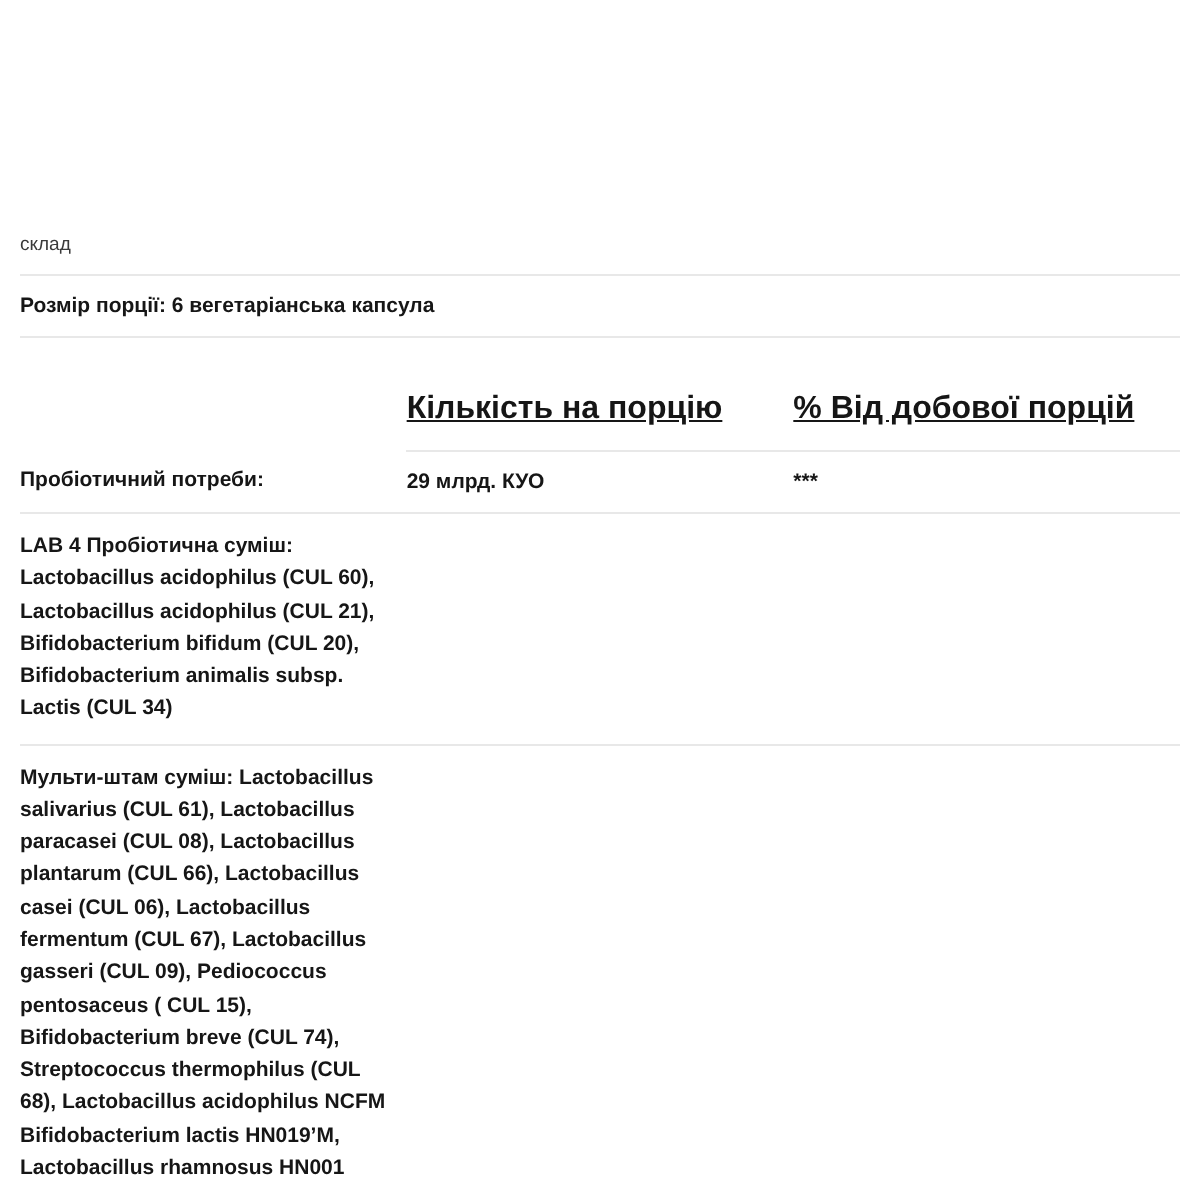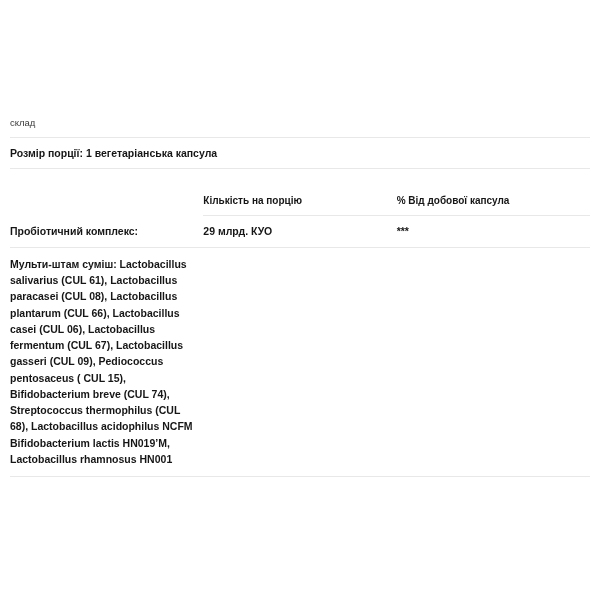--- a/index.html
+++ b/index.html
@@ -47,25 +47,26 @@
   tr.row-title td {
     font-weight: normal;
     font-size: 9.5px;
     color: #3a3a3a;
     padding-top: 6px;
     padding-bottom: 6px;
   }
 
   tr.row-head td {
     font-weight: bold;
-    font-size: 10px;
+    font-size: 16px;
     color: #161616;
     padding-top: 8px;
     padding-bottom: 7px;
     border-bottom: 1px solid #e8e8e8;
+    text-decoration: underline;
   }
   tr.row-head td.col-name { border-bottom: none; }
 
   tr.row-gap td {
     border-bottom: none;
     padding: 0;
     height: 16px;
   }
 
   tr.row-blend td {
@@ -81,42 +82,47 @@
   <div class="spacer-top"></div>
 
   <table class="facts-table">
     <tbody>
 
       <tr class="row-title">
         <td class="col-name" colspan="3">склад</td>
       </tr>
 
       <tr>
-        <td class="col-name" colspan="3">Розмір порції: 1 вегетаріанська капсула</td>
+        <td class="col-name" colspan="3">Розмір порції: 6 вегетаріанська капсула</td>
       </tr>
 
 
       <tr class="row-gap">
         <td class="col-name"></td>
         <td class="col-amount"></td>
         <td class="col-dv"></td>
       </tr>
 
       <tr class="row-head">
         <td class="col-name"></td>
         <td class="col-amount">Кількість на порцію</td>
-        <td class="col-dv">% Від добової капсула</td>
+        <td class="col-dv">% Від добової порцій</td>
       </tr>
 
       <tr>
-        <td class="col-name">Пробіотичний комплекс:</td>
+        <td class="col-name">Пробіотичний потреби:</td>
         <td class="col-amount">29 млрд. КУО</td>
         <td class="col-dv">***</td>
       </tr>
 
+      <tr class="row-blend">
+        <td class="col-name">LAB 4 Пробіотична суміш:  Lactobacillus acidophilus (CUL 60),  Lactobacillus acidophilus (CUL 21),  Bifidobacterium bifidum  (CUL 20),  Bifidobacterium animalis subsp. Lactis  (CUL 34)</td>
+        <td class="col-amount"></td>
+        <td class="col-dv"></td>
+      </tr>
 
       <tr class="row-blend">
         <td class="col-name">Мульти-штам суміш:  Lactobacillus salivarius (CUL 61), Lactobacillus paracasei (CUL 08), Lactobacillus plantarum (CUL 66), Lactobacillus casei (CUL 06), Lactobacillus fermentum (CUL 67), Lactobacillus gasseri (CUL 09), Pediococcus pentosaceus ( CUL 15), Bifidobacterium breve (CUL 74), Streptococcus thermophilus (CUL 68), Lactobacillus acidophilus NCFM Bifidobacterium lactis HN019’M, Lactobacillus rhamnosus HN001</td>
         <td class="col-amount"></td>
         <td class="col-dv"></td>
       </tr>
 
     </tbody>
   </table>
 

